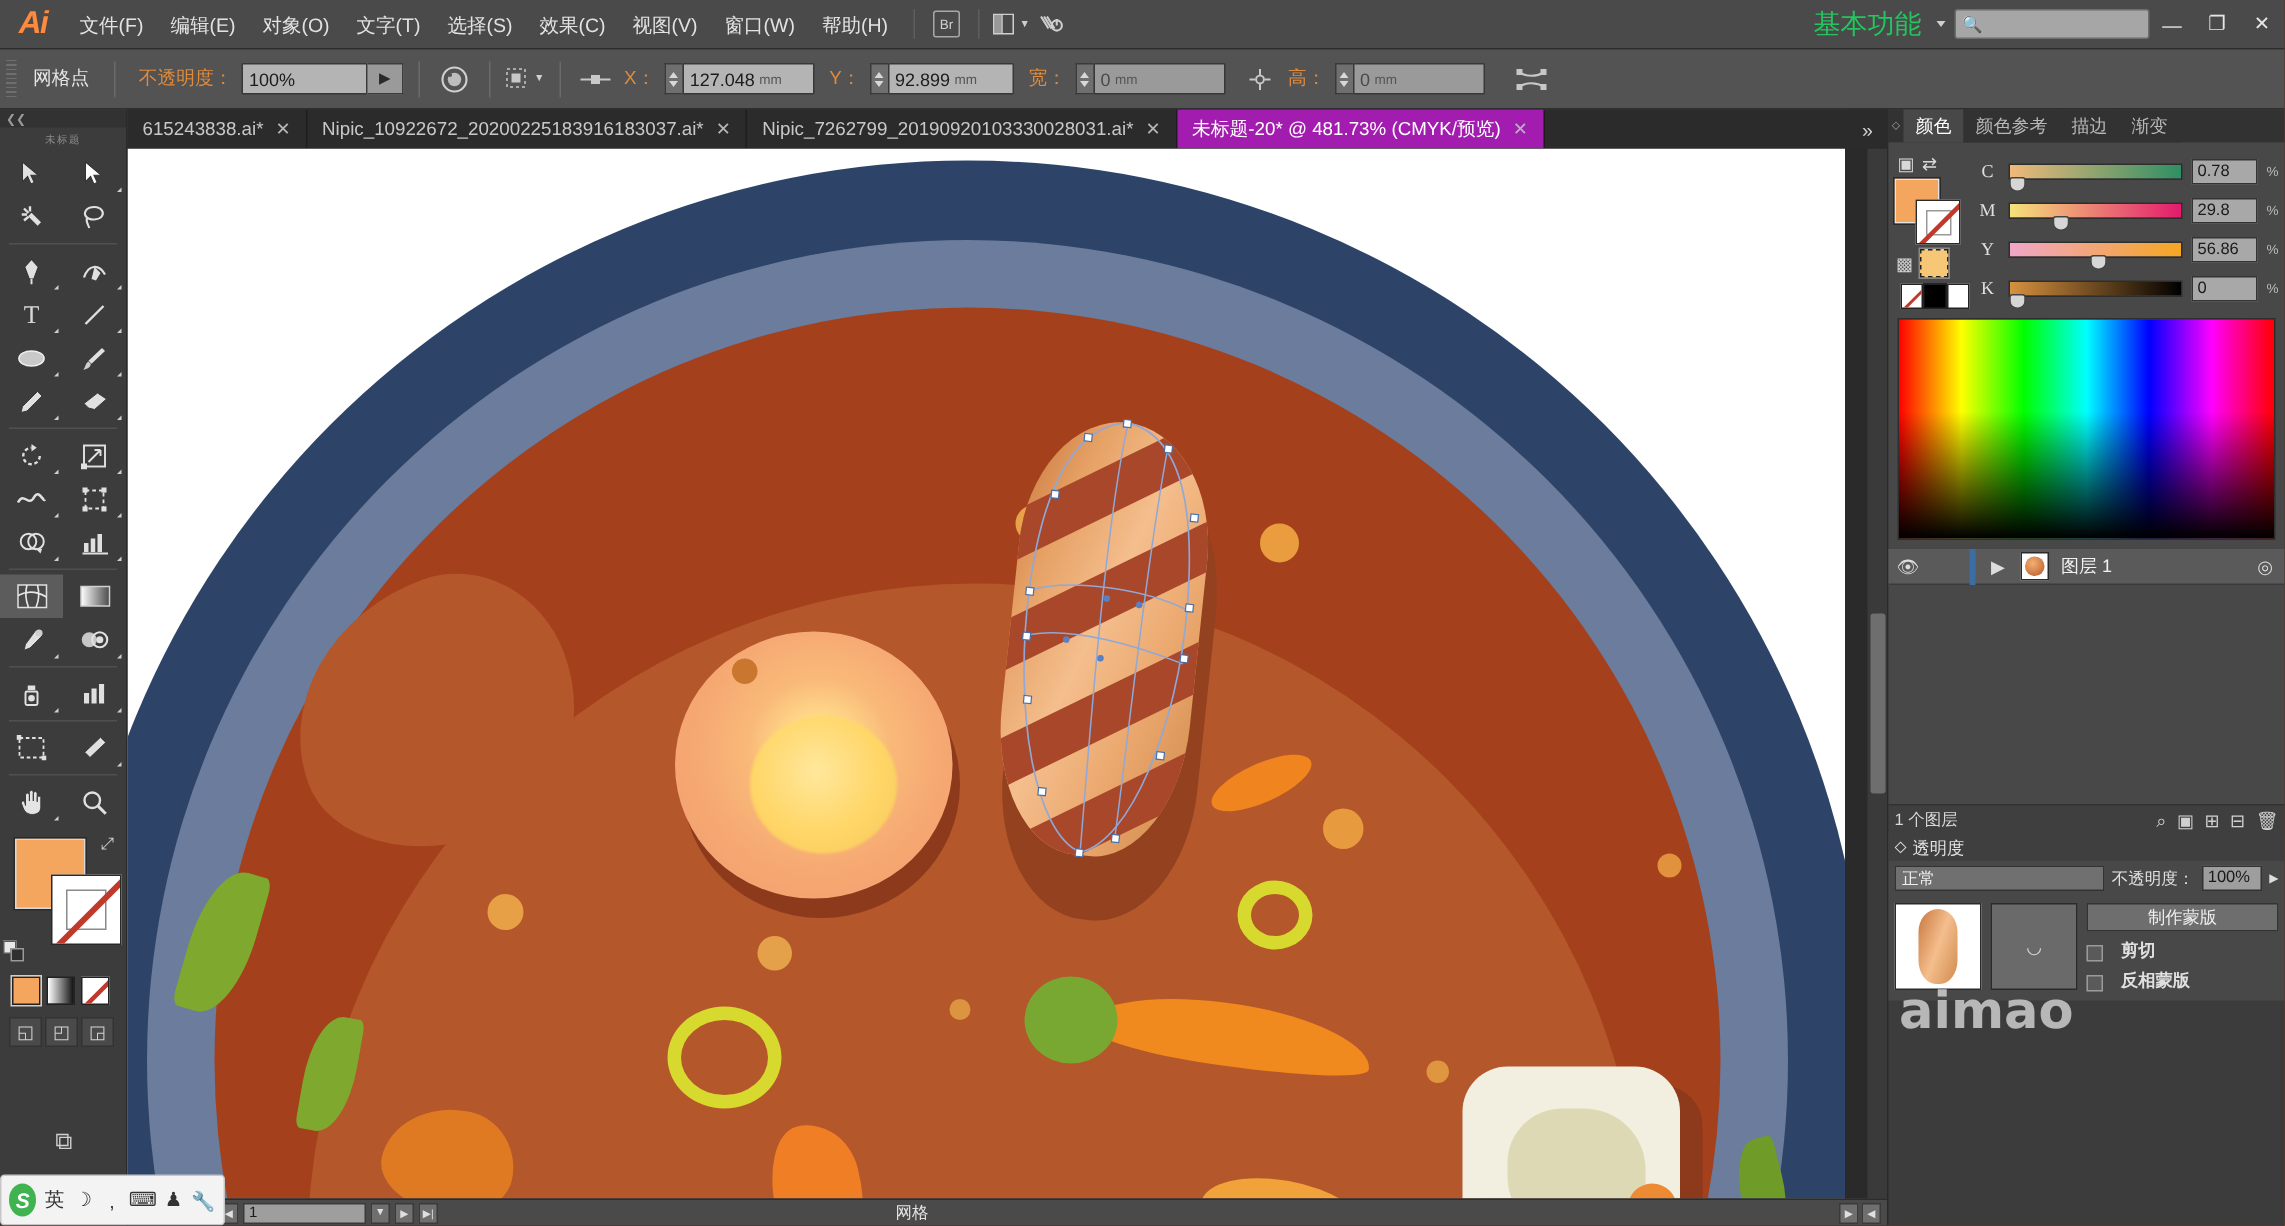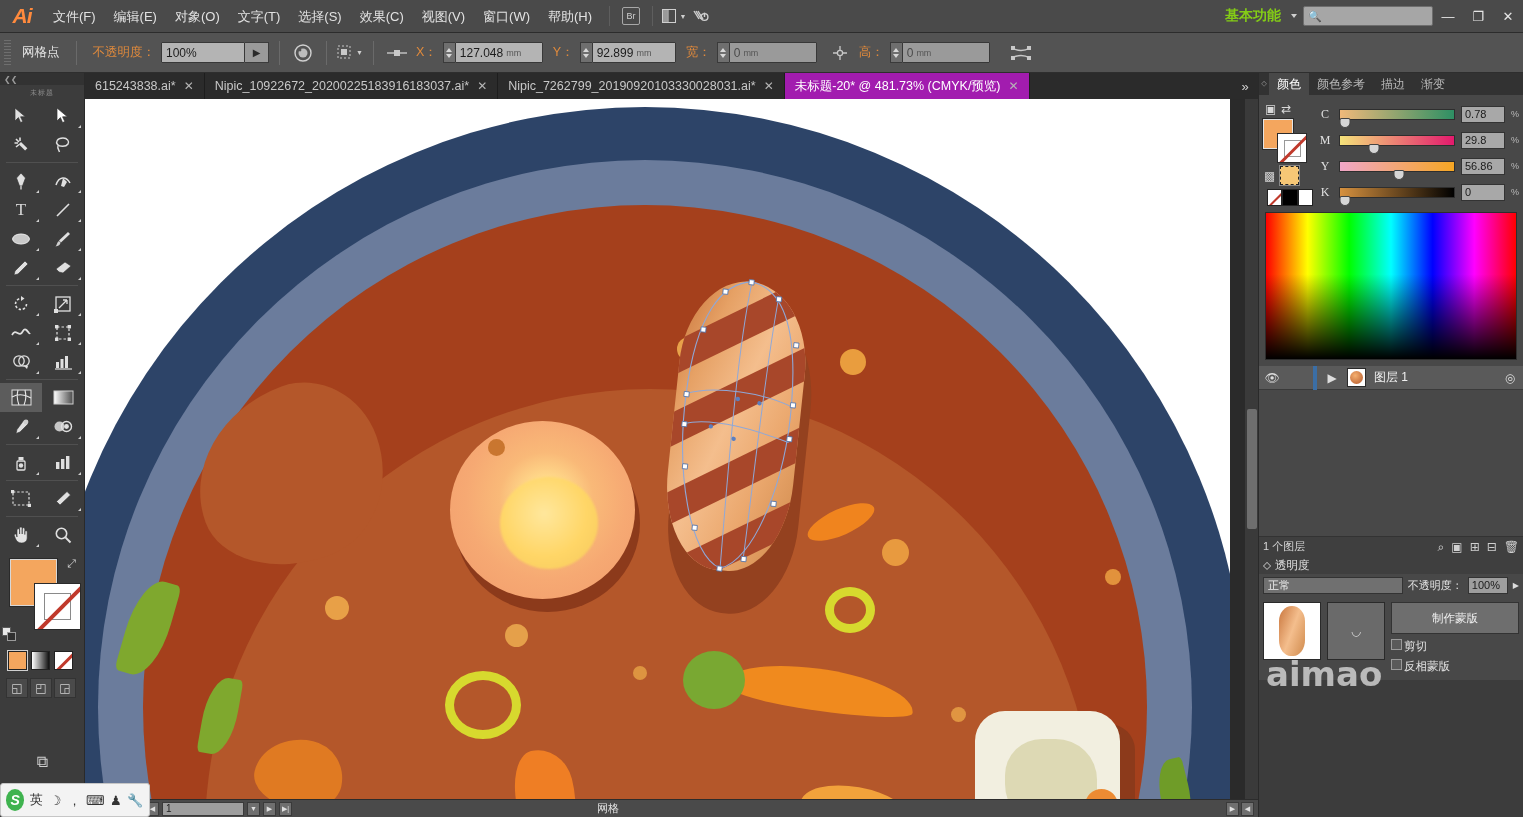--- a/index.html
+++ b/index.html
@@ -29,21 +29,21 @@
   .mb-sep{ width:1px; height:20px; background:#5e5e5e; margin:0 8px; }
   .mb-icon{
     width:26px; height:22px; display:flex; align-items:center; justify-content:center;
     color:#cfcfcf; font-size:12px;
   }
   .mb-box{
     width:18px;height:18px;border:1px solid #a8a8a8;border-radius:2px;
     display:flex;align-items:center;justify-content:center;font-size:9px;color:#cfcfcf;
   }
   .mb-spacer{ flex:1; }
-  .ws-label{ font-size:14px; color:#84cc16; padding:0 6px;font-weight:bold; }
+  .ws-label{ font-size:18px; color:#22c55e; padding:0 6px; }
   .caret{
     width:0;height:0;border-left:3.5px solid transparent;border-right:3.5px solid transparent;
     border-top:4px solid #cfcfcf; margin-left:4px;
   }
   .search-box{
     width:130px;height:20px;background:#a6a6a6;border:1px solid #6d6d6d;border-radius:2px;
     display:flex;align-items:center;padding:0 4px; margin-left:6px;
   }
   .search-box .mag{ color:#3a3a3a; font-size:11px; }
   .win-btn{
@@ -387,24 +387,24 @@
   .tp-thumb .bread-mini{
     width:26px;height:50px;border-radius:50% 50% 45% 45%/30% 30% 32% 32%;
     background:linear-gradient(110deg,#c9763d,#f4be8d 50%,#d08a4c);
   }
   .tp-mask{
     width:58px;height:58px;background:#6a6a6a;border:1px solid #2a2a2a;
     display:flex;align-items:center;justify-content:center;color:#ddd;
   }
   .tp-ctrl{ flex:1; }
   .tp-btn{
-    height:32px; background:#6e6e6e; border:1px solid #333; color:#efefef;
+    height:19px; background:#6e6e6e; border:1px solid #333; color:#efefef;
     font-size:11.5px; display:flex;align-items:center;justify-content:center;
   }
-  .tp-check{ display:flex; align-items:flex-start; gap:2px; font-size:11.5px; color:#e0e0e0; margin-top:5px; }
+  .tp-check{ display:flex; align-items:flex-end; gap:12px; font-size:11.5px; color:#e0e0e0; margin-top:5px;font-weight:bold; }
   .tp-check .box{ width:11px;height:11px;border:1px solid #9a9a9a;background:#5a5a5a; }
 
   
   .watermark{
     position:absolute; left:1262px; top:648px; width:262px; height:169px;
     pointer-events:none; opacity:.82;
     color:#f2f2f2; font-weight:bold;
     font-family:"DejaVu Sans",sans-serif;
   }
   .wm-text{

